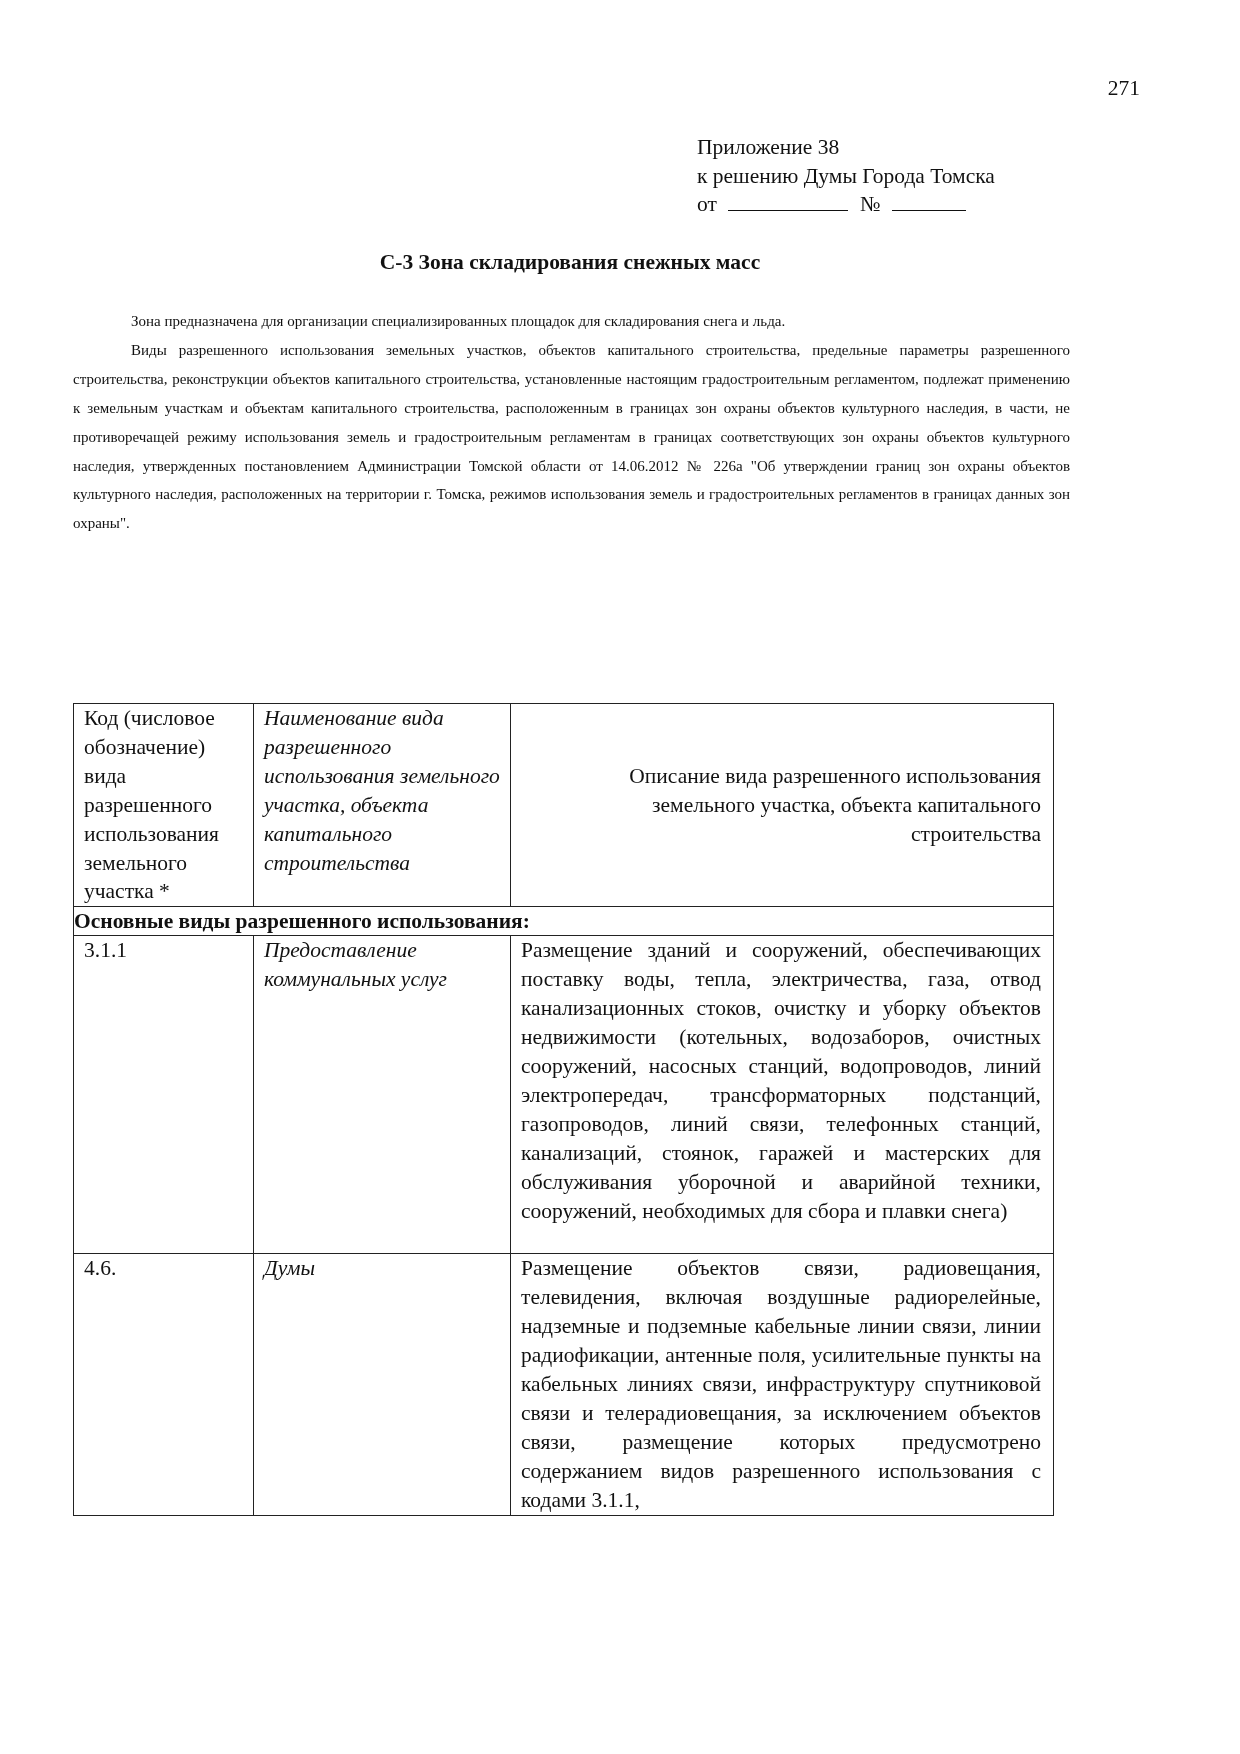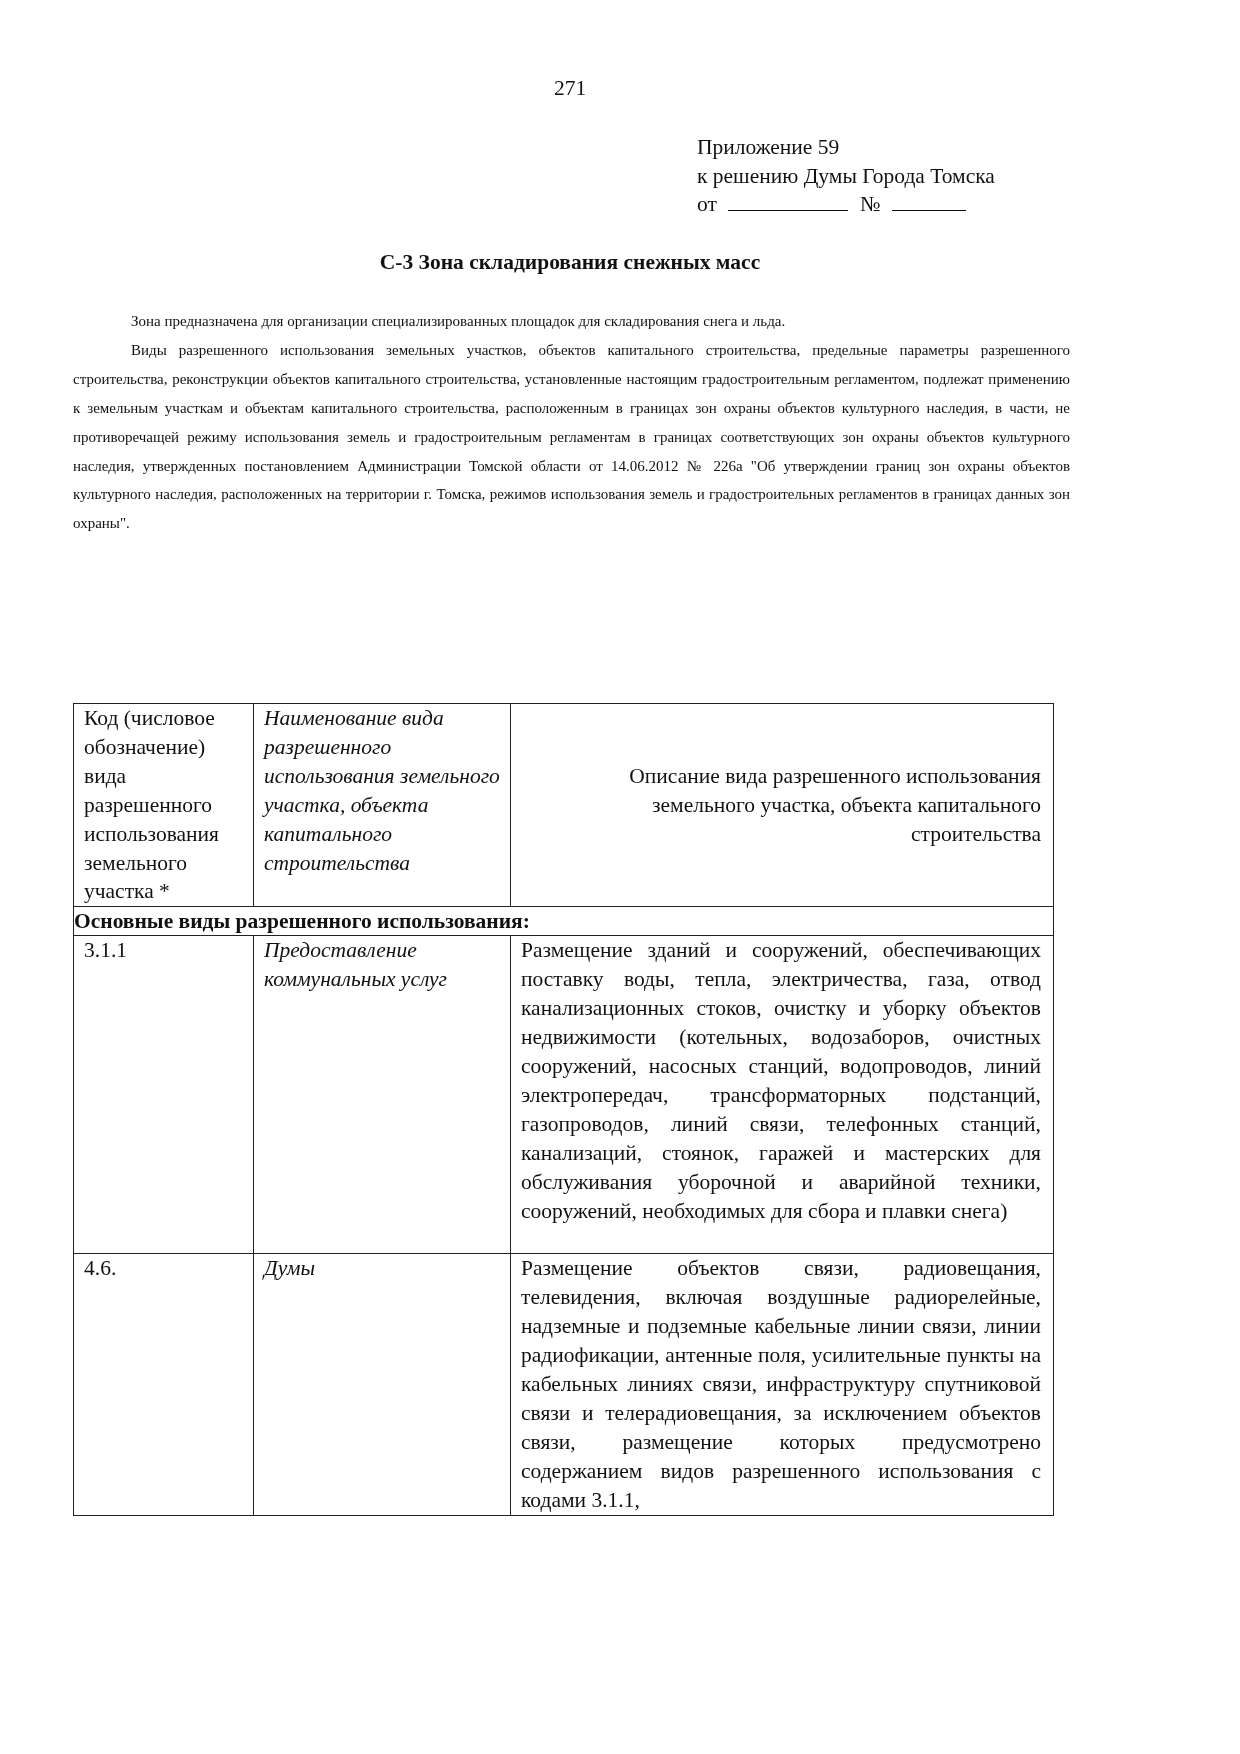--- a/index.html
+++ b/index.html
@@ -2,21 +2,21 @@
 <html><head>
 <meta charset="utf-8">
 <style>
   html, body { margin: 0; padding: 0; background: #ffffff; }
   body {
     width: 1240px; height: 1754px; position: relative; overflow: hidden;
     font-family: "Liberation Serif", "DejaVu Serif", serif;
     color: #111; font-size: 21.5px;
   }
   .page-number {
-    position: absolute; top: 76px; left: 0; width: 1140px; text-align: center;
+    position: absolute; top: 76px; left: 0; width: 1140px; text-align: right;
     font-size: 21.5px;
   }
   .appendix {
     position: absolute; top: 133px; left: 697px; line-height: 28.5px; font-size: 21.5px;
   }
   .appendix .blank { display: inline-block; border-bottom: 1px solid #111; height: 18px; vertical-align: baseline; }
   .title {
     position: absolute; top: 250px; left: 0; width: 1140px; text-align: center;
     font-weight: bold; font-size: 21.5px;
   }
@@ -40,21 +40,21 @@
     text-align: left; font-weight: bold; padding: 0; line-height: 28px;
   }
   .desc-last-gap { height: 28px; }
 </style>
 </head>
 <body>
 
 <div class="page-number">271</div>
 
 <div class="appendix">
-  <div>Приложение 59</div>
+  <div>Приложение 38</div>
   <div>к решению Думы Города Томска</div>
   <div>
     <span>от</span>
     <span class="blank" style="width:120px;margin-left:6px;"></span>
     <span style="margin-left:6px;">№</span>
     <span class="blank" style="width:74px;margin-left:6px;"></span>
   </div>
 </div>
 
 <div class="title">С-3 Зона складирования снежных масс</div>

